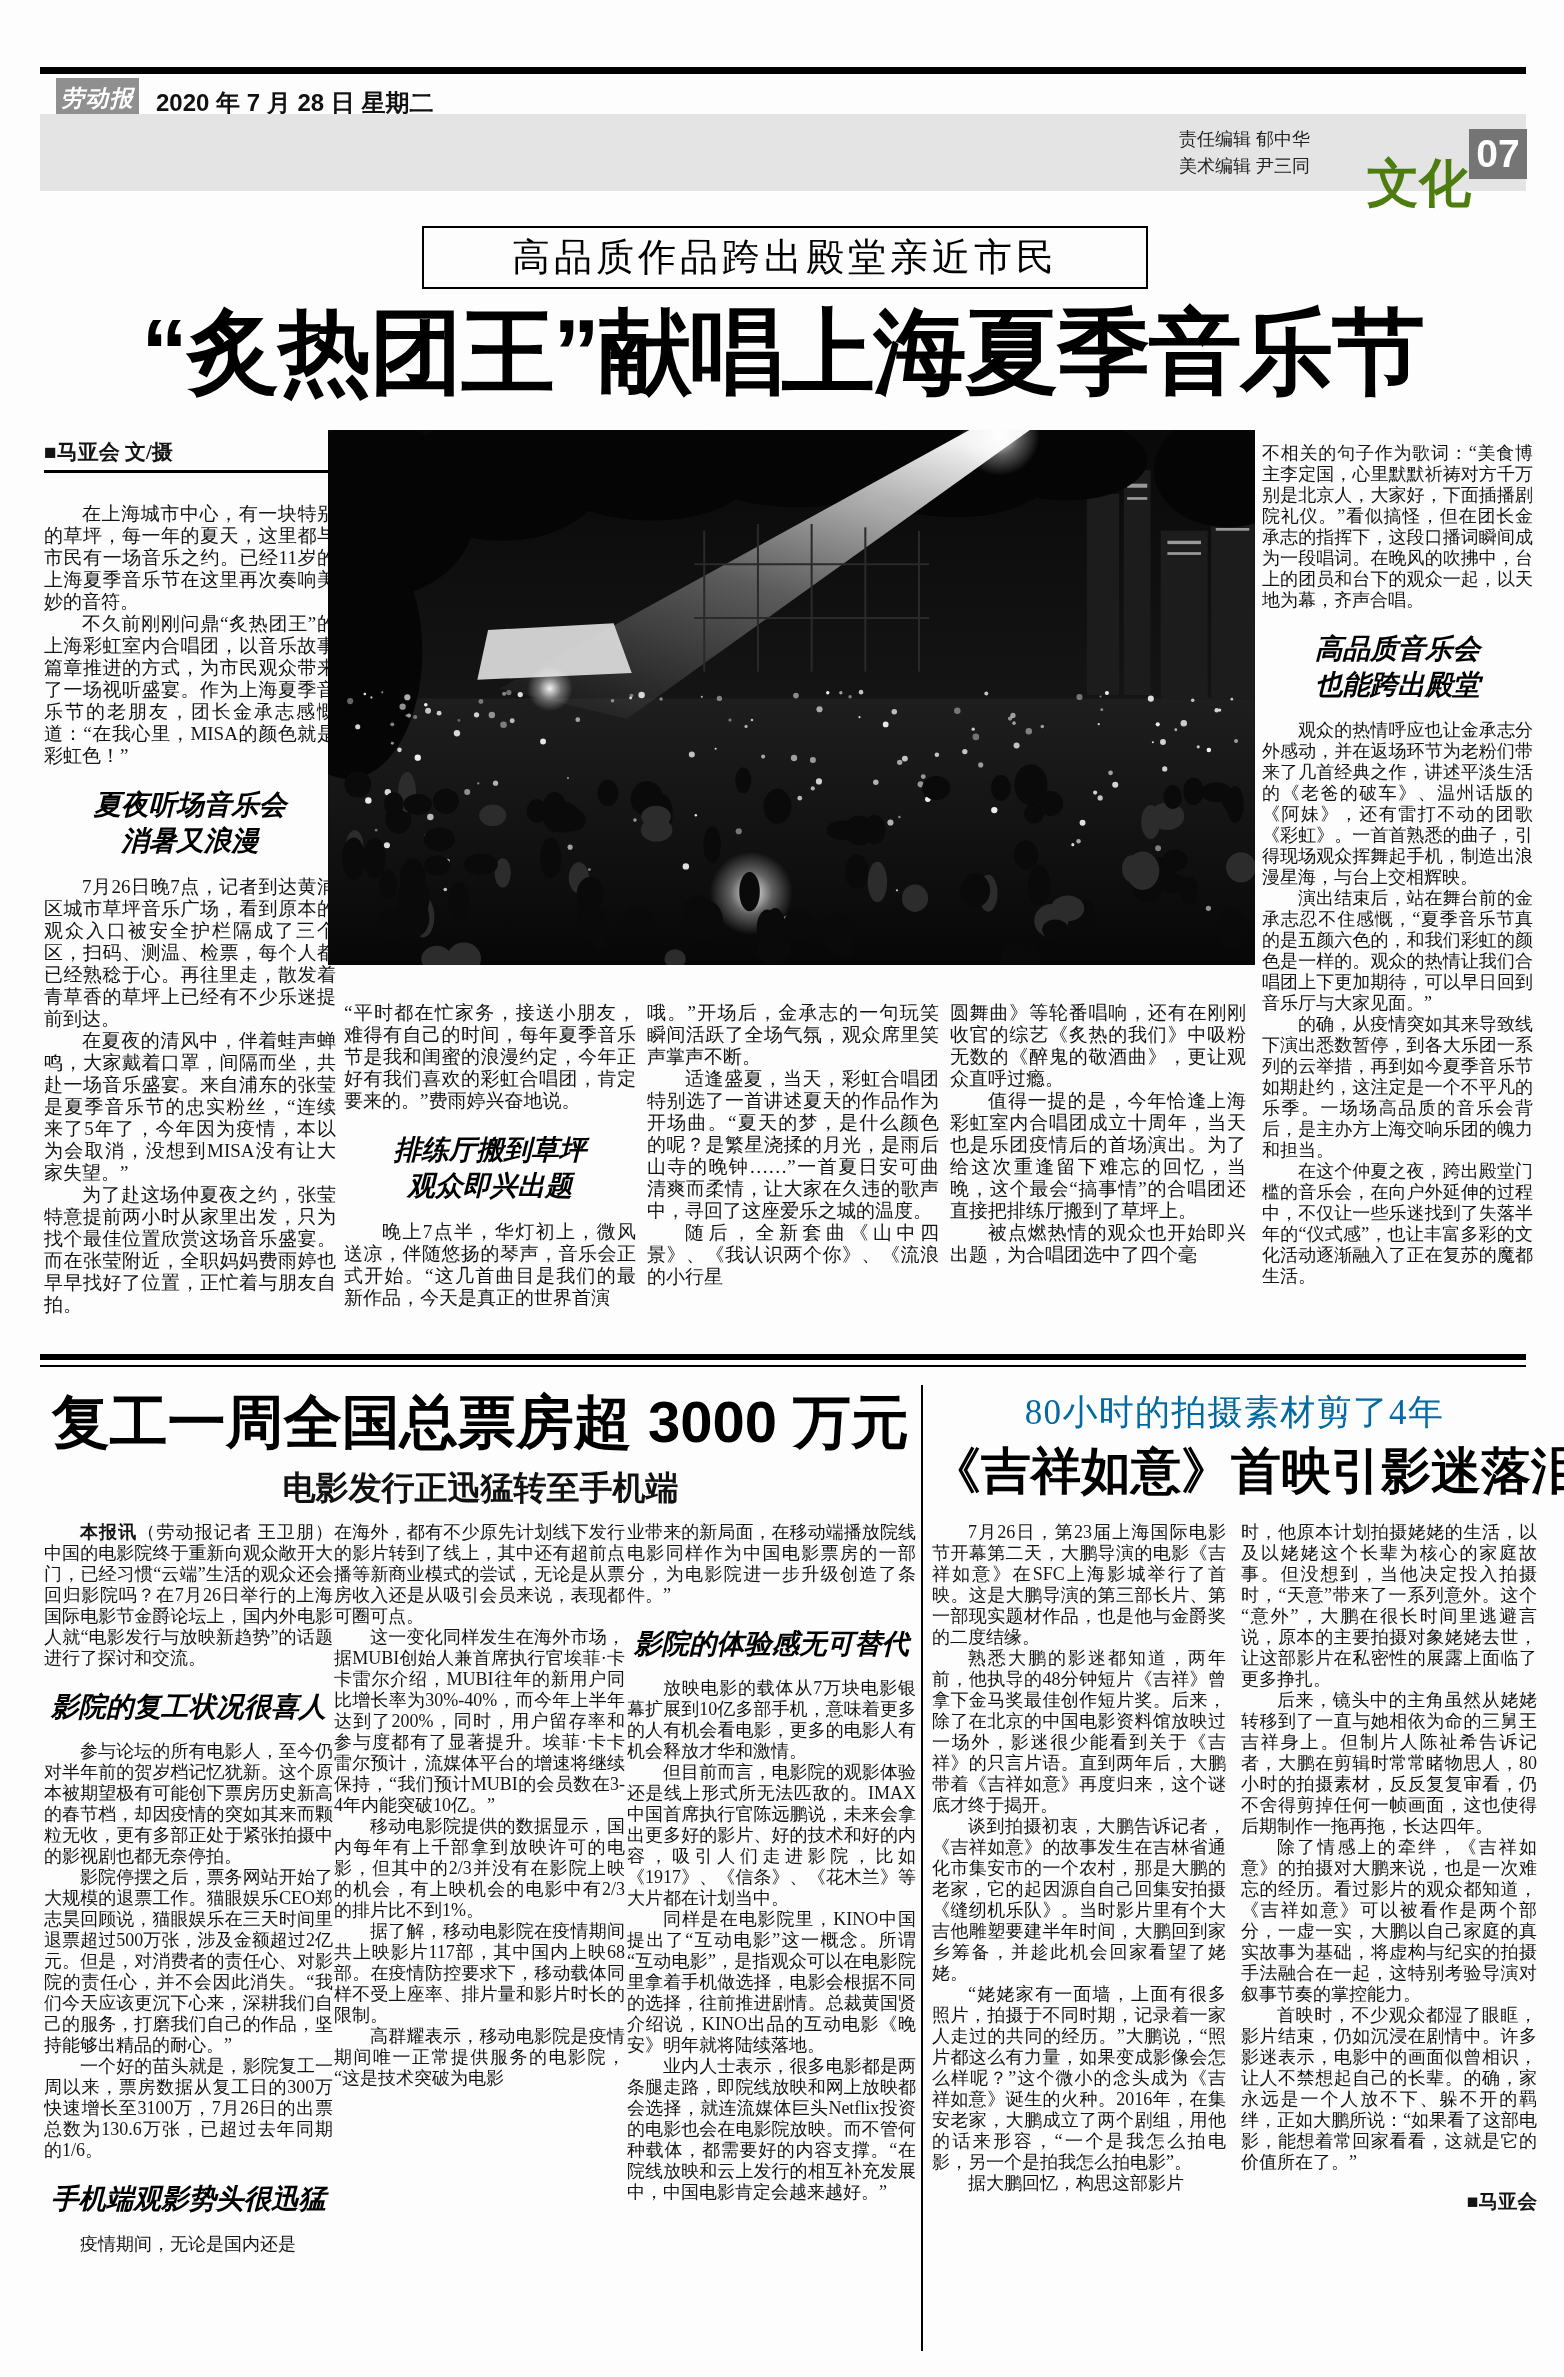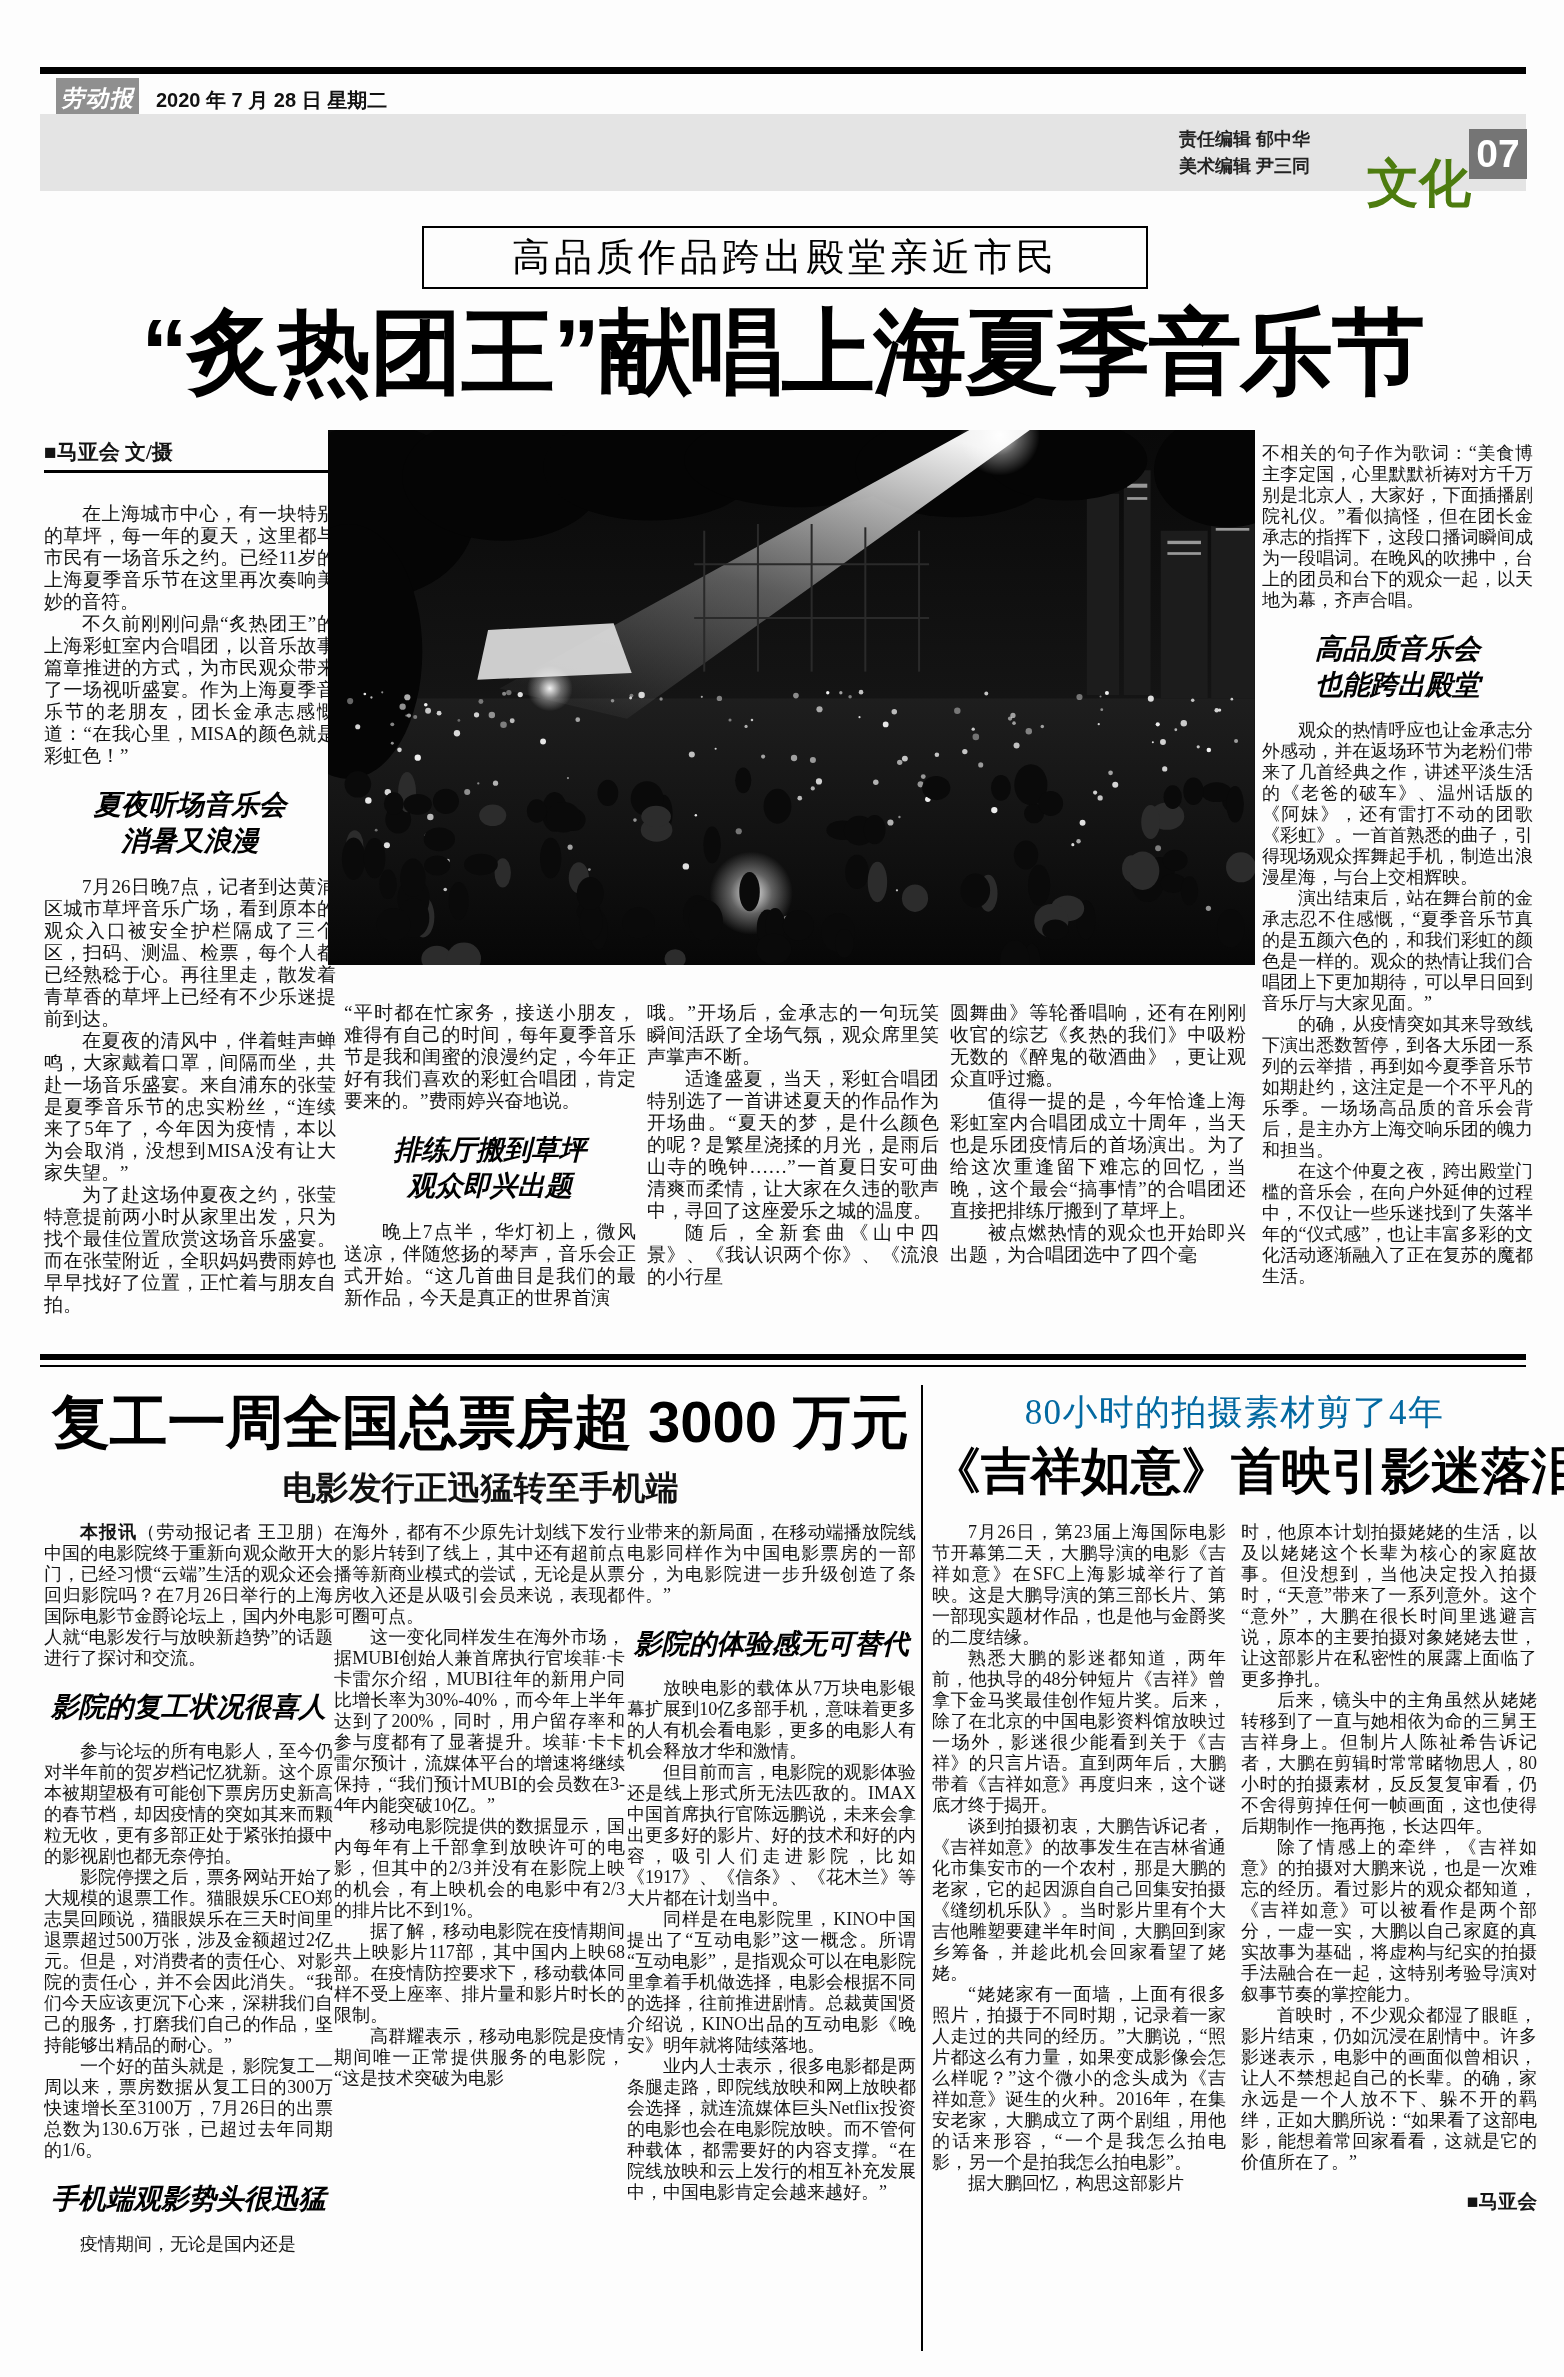--- a/index.html
+++ b/index.html
@@ -5,24 +5,24 @@
   html,body{margin:0;padding:0;background:#e9e9e9;}
   .page{position:relative;width:1565px;height:2377px;background:#fdfdfd;margin:0 auto;
         font-family:"Liberation Serif","DejaVu Serif",serif;color:#141414;overflow:hidden;}
   .abs{position:absolute;}
   
   .topbar{left:40px;top:67px;width:1486px;height:6.7px;background:#000;}
   .logobox{left:56px;top:78px;width:83px;height:40px;background:#8f8f8f;color:#fff;
            display:flex;align-items:center;justify-content:center;font-weight:700;font-size:23px;
            font-style:italic;letter-spacing:1.3px;}
   .dateline{left:156px;top:87px;font-family:"Liberation Sans","DejaVu Sans",sans-serif;
-            font-weight:700;font-size:20px;color:#111;text-align:center;}
+            font-weight:700;font-size:24px;color:#111;text-align:center;}
   .grayband{left:40px;top:114px;width:1486px;height:77px;background:#e4e4e4;}
   .editors{left:1179px;top:126px;width:202px;font-family:"Liberation Sans","DejaVu Sans",sans-serif;
-           font-weight:700;font-size:18px;line-height:27px;color:#222;}
+           font-weight:400;font-size:18px;line-height:27px;color:#222;}
   .sectionname{left:1367px;top:113px;font-size:52px;font-weight:700;color:#4d7c0f;
                font-family:"Liberation Serif","DejaVu Serif",serif;margin-top:36px;}
   .pagenobox{left:1469px;top:129px;width:58px;height:50px;background:#757575;color:#fff;
              display:flex;align-items:center;justify-content:center;
              font-family:"Liberation Sans","DejaVu Sans",sans-serif;font-weight:700;font-size:39px;}
   
   .kicker{left:422px;top:226px;width:722px;height:59px;border:2px solid #000;
           display:flex;align-items:center;justify-content:center;
           font-size:38px;letter-spacing:4px;color:#000;}
   .mainhead{left:0;top:290px;width:1565px;text-align:center;

